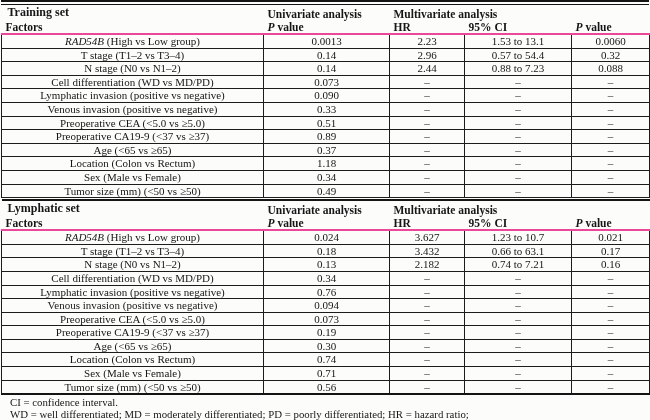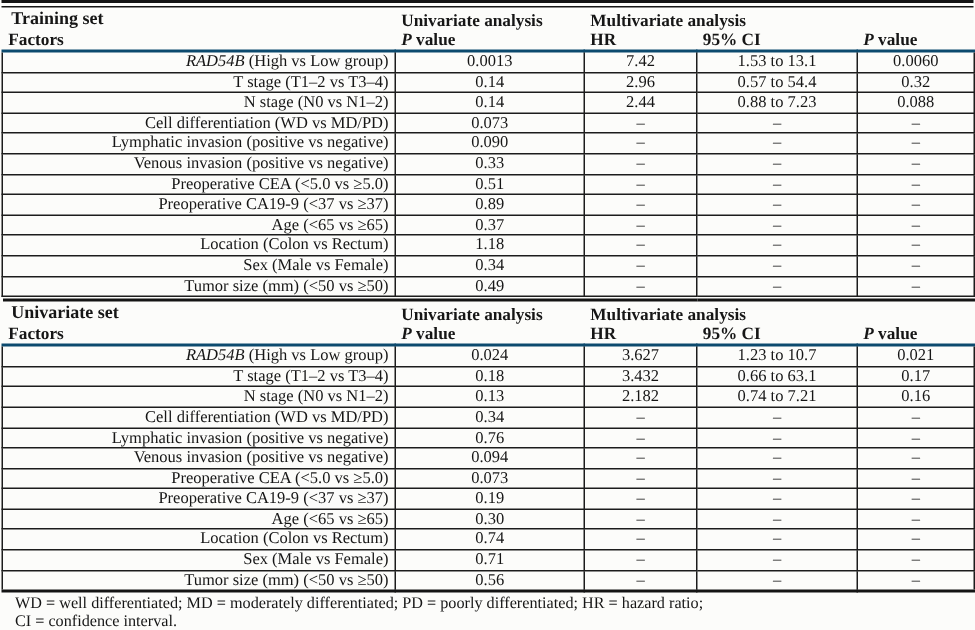--- a/index.html
+++ b/index.html
@@ -14,34 +14,34 @@
     width:648px;
   }
   table{
     border-collapse:collapse;table-layout:fixed;width:648px;
   }
   col.c-factor{width:262px;}
   col.c-puni{width:126px;}
   col.c-hr{width:75px;}
   col.c-ci{width:107px;}
   col.c-pmulti{width:78px;}
-  thead{border-bottom:2px solid #0c4a6e;}
+  thead{border-bottom:2px solid #ec4899;}
   thead th{
     border:none;font-weight:bold;font-size:11.5px;padding:0 4px;
     text-align:left;white-space:nowrap;
   }
   tr.h1 th{height:14px;vertical-align:bottom;}
   tr.h2 th{height:13px;vertical-align:middle;}
   th.section-title{text-align:left;font-weight:bold;padding-left:6px;font-size:12px;}
   tbody td{
     border:1px solid #1c1c1c;font-size:11px;height:12.6px;line-height:12.6px;
     padding:0 4px;text-align:center;white-space:nowrap;overflow:hidden;
     vertical-align:middle;
   }
-  tbody td.factor{text-align:right;}
+  tbody td.factor{text-align:center;}
   .gene{font-style:italic;}
   i{font-style:italic;}
   table.validation{border-top:2px solid #141414;border-bottom:2px solid #141414;margin-top:1px;}
   .footnotes{
     padding:2px 0 0 9px;font-size:10.8px;line-height:11.5px;color:#161616;
   }
 </style>
 </head>
 <body>
 
@@ -67,21 +67,21 @@
         <th><i>P</i><span> value</span></th>
         <th>HR</th>
         <th>95% CI</th>
         <th><i>P</i><span> value</span></th>
       </tr>
     </thead>
     <tbody>
       <tr>
           <td class="factor"><i class="gene">RAD54B</i><span> (High vs Low group)</span></td>
           <td>0.0013</td>
-          <td>7.42</td>
+          <td>2.23</td>
           <td>1.53 to 13.1</td>
           <td>0.0060</td>
         </tr>
       <tr>
           <td class="factor"><i class="gene"></i><span>T stage (T1–2 vs T3–4)</span></td>
           <td>0.14</td>
           <td>2.96</td>
           <td>0.57 to 54.4</td>
           <td>0.32</td>
         </tr>
@@ -161,21 +161,21 @@
   <table class="validation">
     <colgroup>
         <col class="c-factor">
         <col class="c-puni">
         <col class="c-hr">
         <col class="c-ci">
         <col class="c-pmulti">
       </colgroup>
     <thead>
       <tr class="h1">
-        <th class="section-title">Univariate set</th>
+        <th class="section-title">Lymphatic set</th>
         <th>Univariate analysis</th>
         <th colspan="3">Multivariate analysis</th>
       </tr>
       <tr class="h2">
         <th>Factors</th>
         <th><i>P</i><span> value</span></th>
         <th>HR</th>
         <th>95% CI</th>
         <th><i>P</i><span> value</span></th>
       </tr>
@@ -262,16 +262,16 @@
           <td class="factor"><i class="gene"></i><span>Tumor size (mm) (&lt;50 vs ≥50)</span></td>
           <td>0.56</td>
           <td>–</td>
           <td>–</td>
           <td>–</td>
         </tr>
     </tbody>
   </table>
 
   <div class="footnotes">
+    <div>CI = confidence interval.</div>
     <div>WD = well differentiated; MD = moderately differentiated; PD = poorly differentiated; HR = hazard ratio;</div>
-    <div>CI = confidence interval.</div>
   </div>
 </div>
 
 </body></html>

